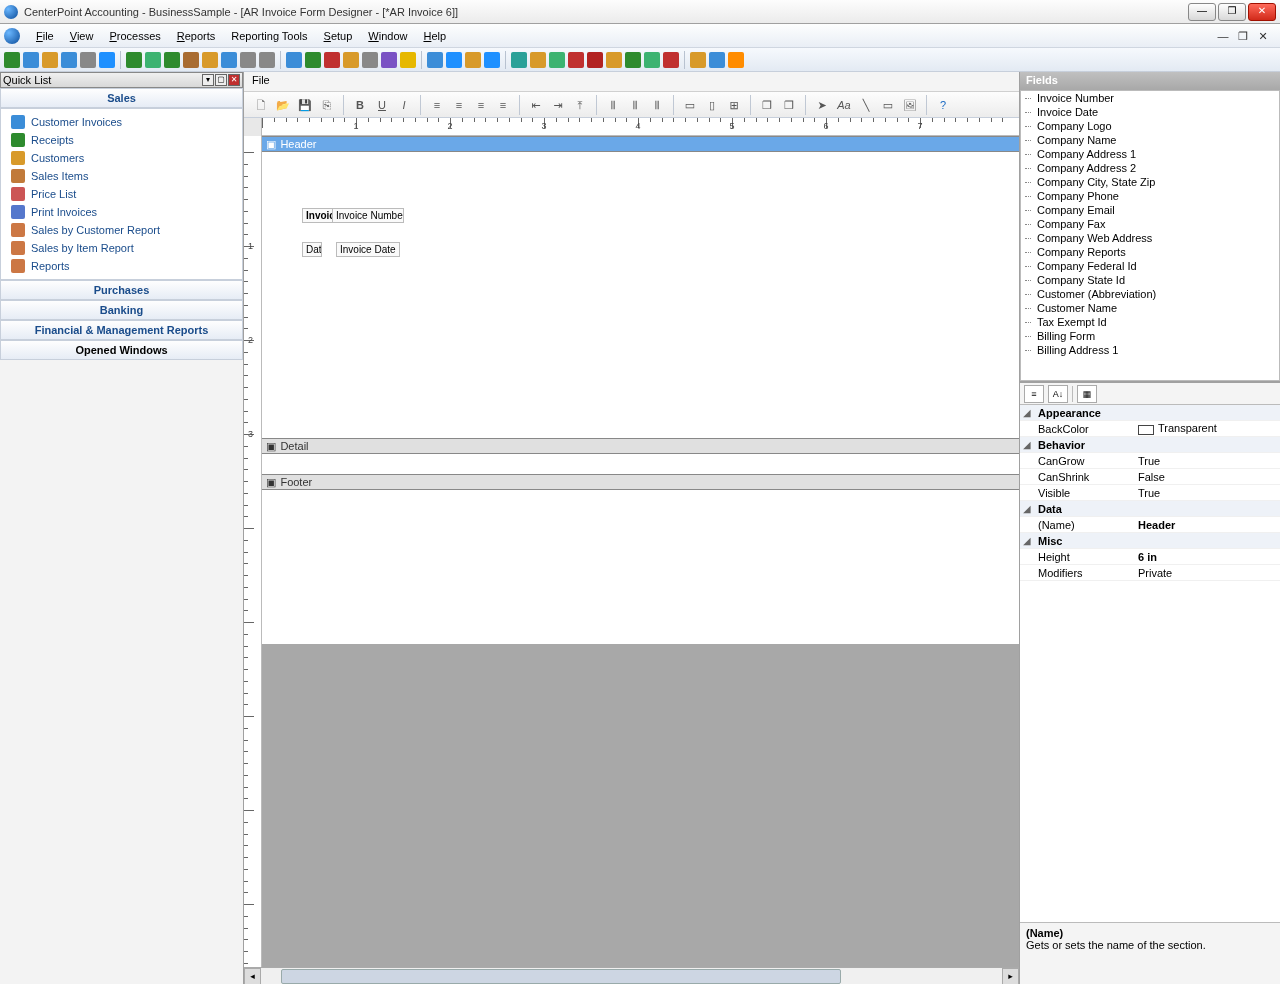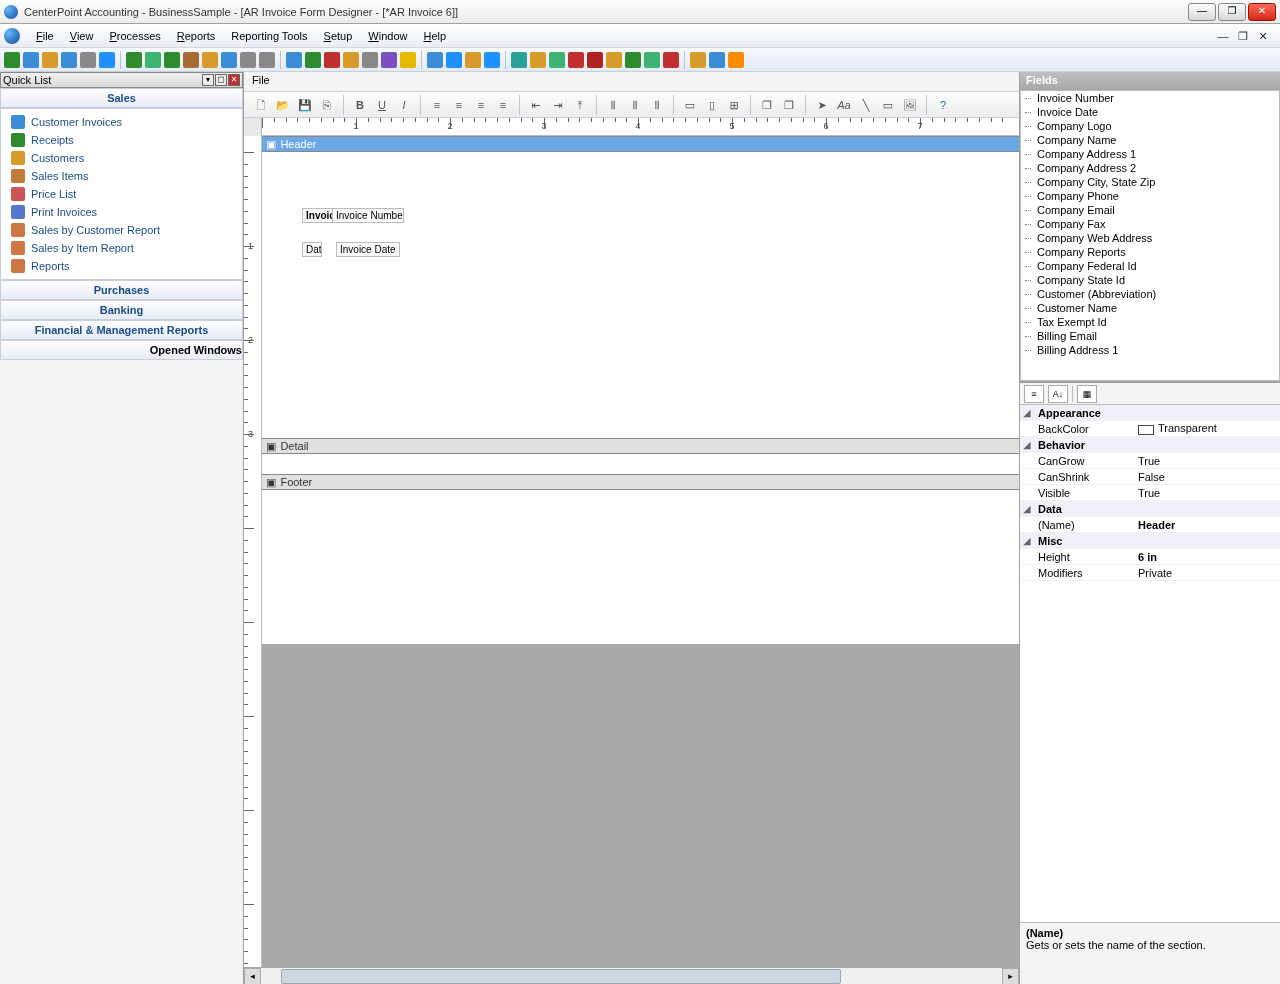--- a/index.html
+++ b/index.html
@@ -34,21 +34,21 @@
 .quicklist { width: 244px; background: #f3f3f3; border-right: 1px solid #a0a0a0; display: flex; flex-direction: column; }
 .ql-header { height: 16px; background: linear-gradient(#f0f0f0,#d8d8d8); border: 1px solid #888; display: flex; align-items: center; font-size: 10px; padding: 0 2px; }
 .ql-header .ql-title { flex: 1; }
 .ql-header .ql-hicon { width: 12px; height: 12px; border: 1px solid #666; background: #eee; margin-left: 1px; font-size: 8px; text-align: center; line-height: 10px; cursor: pointer; }
 .ql-header .ql-hicon.x { background: #c03030; color: #fff; }
 .ql-section { background: linear-gradient(#fefefe,#e6ecf5); border: 1px solid #c7cfdb; text-align: center; font-weight: bold; color: #1a4c8b; padding: 3px 0; cursor: pointer; }
 .ql-body { background: #fff; border: 1px solid #c7cfdb; flex-shrink: 0; padding: 4px 0; }
 .ql-item { display: flex; align-items: center; padding: 2px 10px; cursor: pointer; color: #1a4c8b; }
 .ql-item .ql-ico { width: 14px; height: 14px; margin-right: 6px; border-radius: 2px; }
 .ql-ico.i1{background:#3b8dd8}.ql-ico.i2{background:#2e8b2e}.ql-ico.i3{background:#d89a2a}.ql-ico.i4{background:#c17a3a}.ql-ico.i5{background:#cc5555}.ql-ico.i6{background:#5577cc}.ql-ico.i7{background:#cc7744}.ql-ico.i8{background:#cc7744}.ql-ico.i9{background:#cc7744}
-.ql-owh { background: linear-gradient(#fefefe,#e6ecf5); border: 1px solid #c7cfdb; text-align: right; font-weight: bold; padding: 3px 0; }
+.ql-owh { background: linear-gradient(#fefefe,#e6ecf5); border: 1px solid #c7cfdb; text-align: center; font-weight: bold; padding: 3px 0; }
 .ql-ow-list { background: #fff; border: 1px solid #888; flex: 1; overflow: hidden; }
 .ql-ow-item { padding: 1px 4px; cursor: pointer; }
 .ql-ow-item.sel { background: #3399ff; color: #fff; }
 
 
 .designer { flex: 1; display: flex; flex-direction: column; min-width: 0; border-right: 1px solid #a0a0a0; }
 .d-menubar { height: 20px; background: #f4f4f4; border-bottom: 1px solid #d0d0d0; padding: 2px 8px; }
 .d-toolbar { height: 26px; background: linear-gradient(#fdfdfd,#ececec); border-bottom: 1px solid #c7cfdb; display: flex; align-items: center; padding: 0 8px; gap: 4px; }
 .d-ico { width: 18px; height: 18px; border: 1px solid transparent; text-align: center; line-height: 16px; cursor: pointer; font-size: 11px; color: #555; border-radius: 2px; }
 .d-sep { width: 1px; height: 20px; background: #c0c8d4; margin: 0 3px; }
@@ -471,21 +471,21 @@
           <div class="field-item">Company Phone</div>
           <div class="field-item">Company Email</div>
           <div class="field-item">Company Fax</div>
           <div class="field-item">Company Web Address</div>
           <div class="field-item">Company Reports</div>
           <div class="field-item">Company Federal Id</div>
           <div class="field-item">Company State Id</div>
           <div class="field-item">Customer (Abbreviation)</div>
           <div class="field-item">Customer Name</div>
           <div class="field-item">Tax Exempt Id</div>
-          <div class="field-item">Billing Email</div>
+          <div class="field-item">Billing Form</div>
           <div class="field-item">Billing Address 1</div>
         </div>
     </div>
     <div class="props-panel">
       <div class="props-tabs">
         <div class="ptab">≡</div>
         <div class="ptab">A↓</div>
         <div style="width:1px;height:16px;background:#bbb"></div>
         <div class="ptab">▦</div>
       </div>

